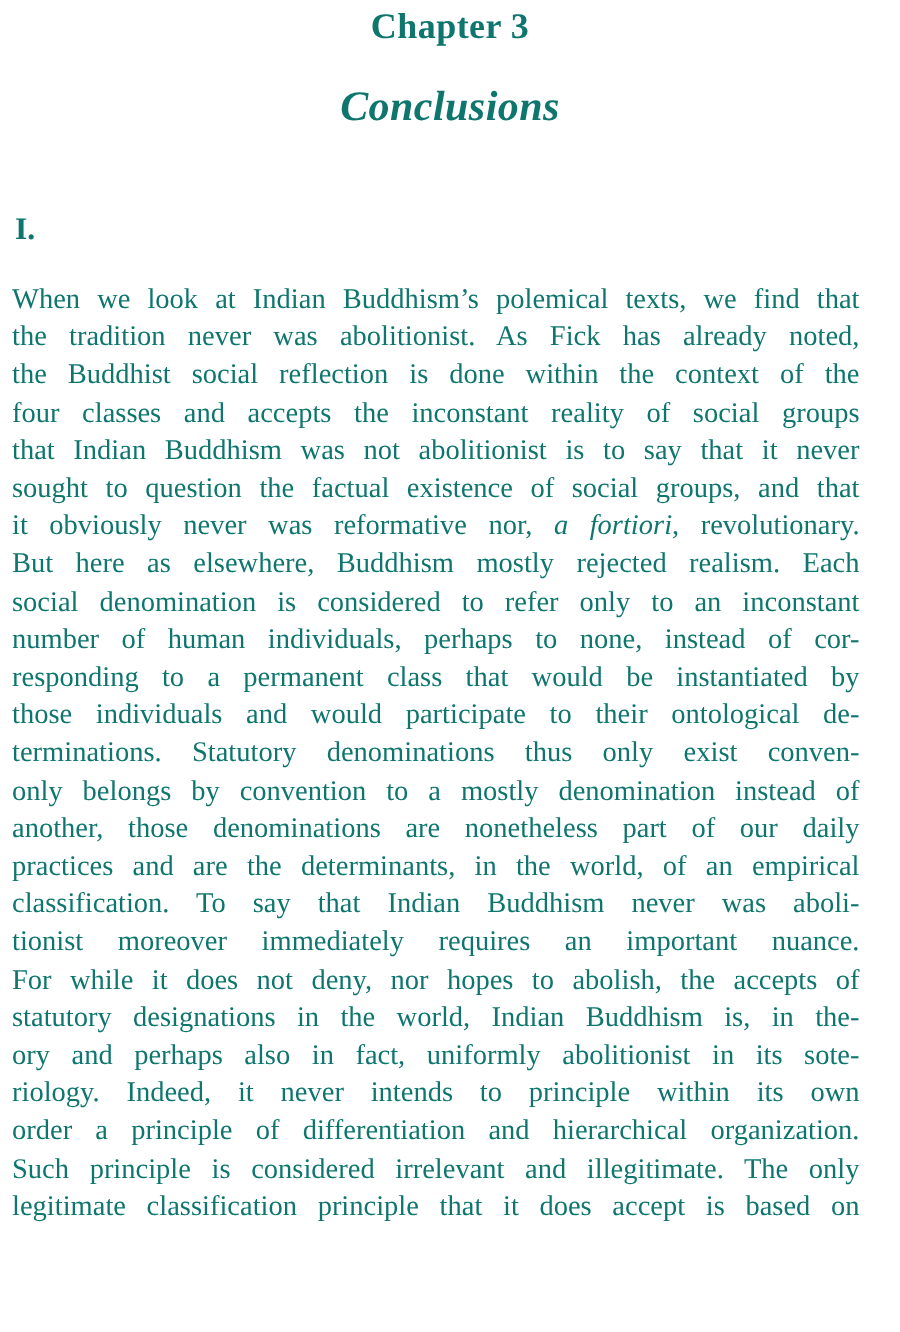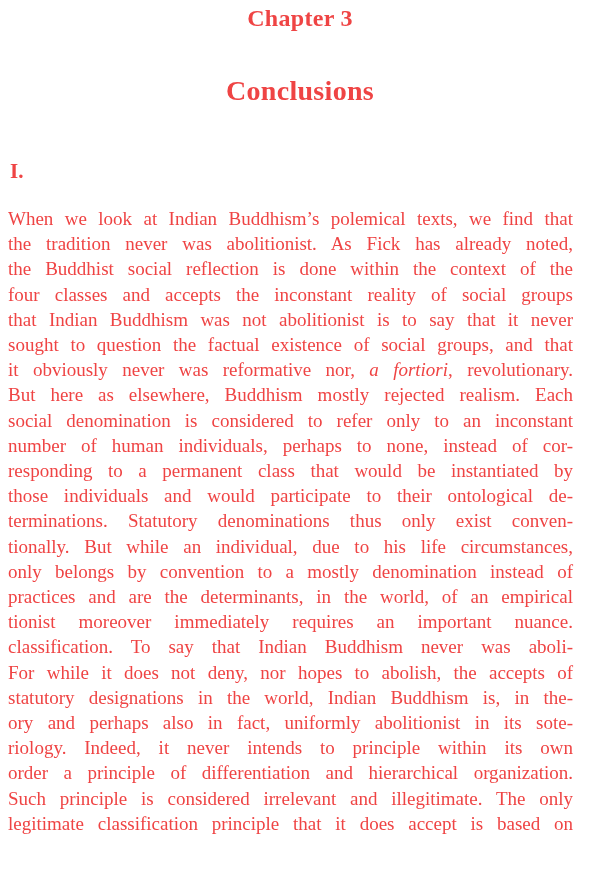--- a/index.html
+++ b/index.html
@@ -3,39 +3,40 @@
 <meta charset="utf-8">
 <style>
   * { margin: 0; padding: 0; box-sizing: border-box; }
   html, body { background: #ffffff; }
   .page {
     position: relative;
     width: 600px;
     height: 888px;
     margin: 0 auto;
     background: #ffffff;
-    color: #ef4444;
+    color: #0f766e;
     font-family: "Liberation Serif", "DejaVu Serif", serif;
     overflow: hidden;
   }
   .chapter-heading {
     padding-top: 3px;
     text-align: center;
     font-size: 24px;
     font-weight: bold;
     line-height: 30px;
     letter-spacing: 0.3px;
   }
   .page-title {
-    margin-top: 41px;
+    margin-top: 22px;
     text-align: center;
     font-size: 28px;
     font-weight: bold;
     line-height: 34px;
     letter-spacing: 0.3px;
+    font-style: italic;
   }
   .section-number {
     margin-top: 50px;
     padding-left: 10px;
     font-size: 21px;
     font-weight: bold;
     line-height: 26px;
   }
   .body-text {
     margin-top: 22px;
@@ -66,25 +67,25 @@
       <div class="line"><span>four classes and accepts the inconstant reality of social groups</span></div>
       <div class="line"><span>that Indian Buddhism was not abolitionist is to say that it never</span></div>
       <div class="line"><span>sought to question the factual existence of social groups, and that</span></div>
       <div class="line"><span>it obviously never was reformative nor, </span><i>a fortiori</i><span>, revolutionary.</span></div>
       <div class="line"><span>But here as elsewhere, Buddhism mostly rejected realism. Each</span></div>
       <div class="line"><span>social denomination is considered to refer only to an inconstant</span></div>
       <div class="line"><span>number of human individuals, perhaps to none, instead of cor-</span></div>
       <div class="line"><span>responding to a permanent class that would be instantiated by</span></div>
       <div class="line"><span>those individuals and would participate to their ontological de-</span></div>
       <div class="line"><span>terminations. Statutory denominations thus only exist conven-</span></div>
-      <div class="line"><span>tionally. But while an individual, due to his life circumstances,</span></div>
       <div class="line"><span>only belongs by convention to a mostly denomination instead of</span></div>
+      <div class="line"><span>another, those denominations are nonetheless part of our daily</span></div>
       <div class="line"><span>practices and are the determinants, in the world, of an empirical</span></div>
+      <div class="line"><span>classification. To say that Indian Buddhism never was aboli-</span></div>
       <div class="line"><span>tionist moreover immediately requires an important nuance.</span></div>
-      <div class="line"><span>classification. To say that Indian Buddhism never was aboli-</span></div>
       <div class="line"><span>For while it does not deny, nor hopes to abolish, the accepts of</span></div>
       <div class="line"><span>statutory designations in the world, Indian Buddhism is, in the-</span></div>
       <div class="line"><span>ory and perhaps also in fact, uniformly abolitionist in its sote-</span></div>
       <div class="line"><span>riology. Indeed, it never intends to principle within its own</span></div>
       <div class="line"><span>order a principle of differentiation and hierarchical organization.</span></div>
       <div class="line"><span>Such principle is considered irrelevant and illegitimate. The only</span></div>
       <div class="line"><span>legitimate classification principle that it does accept is based on</span></div>
     </div>
 </div>
 

